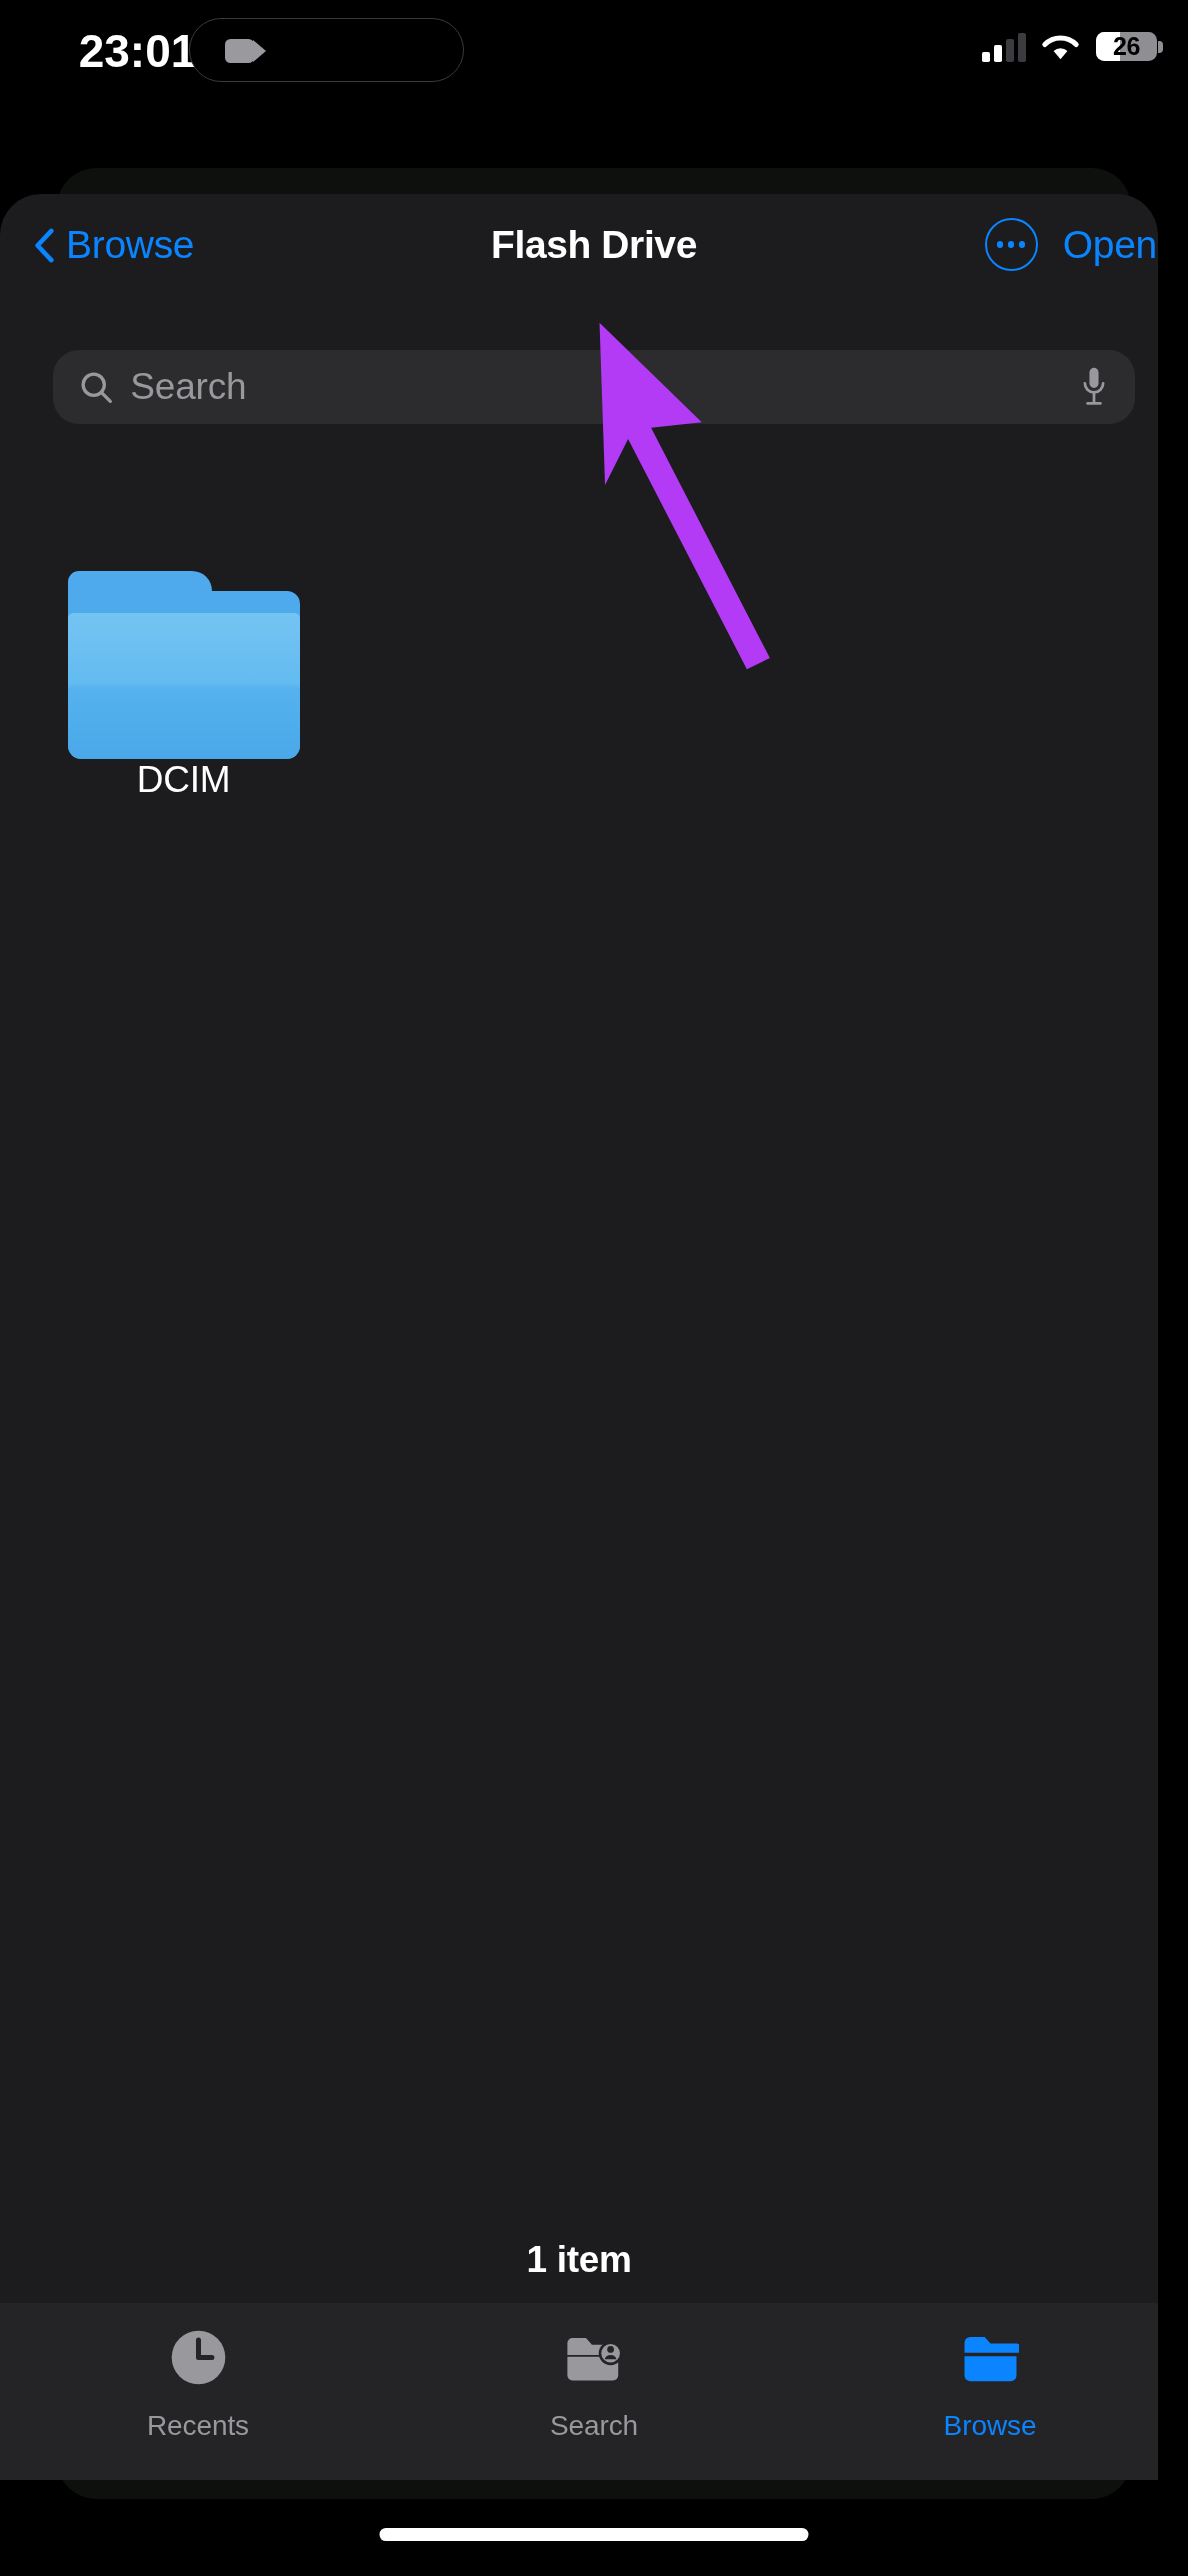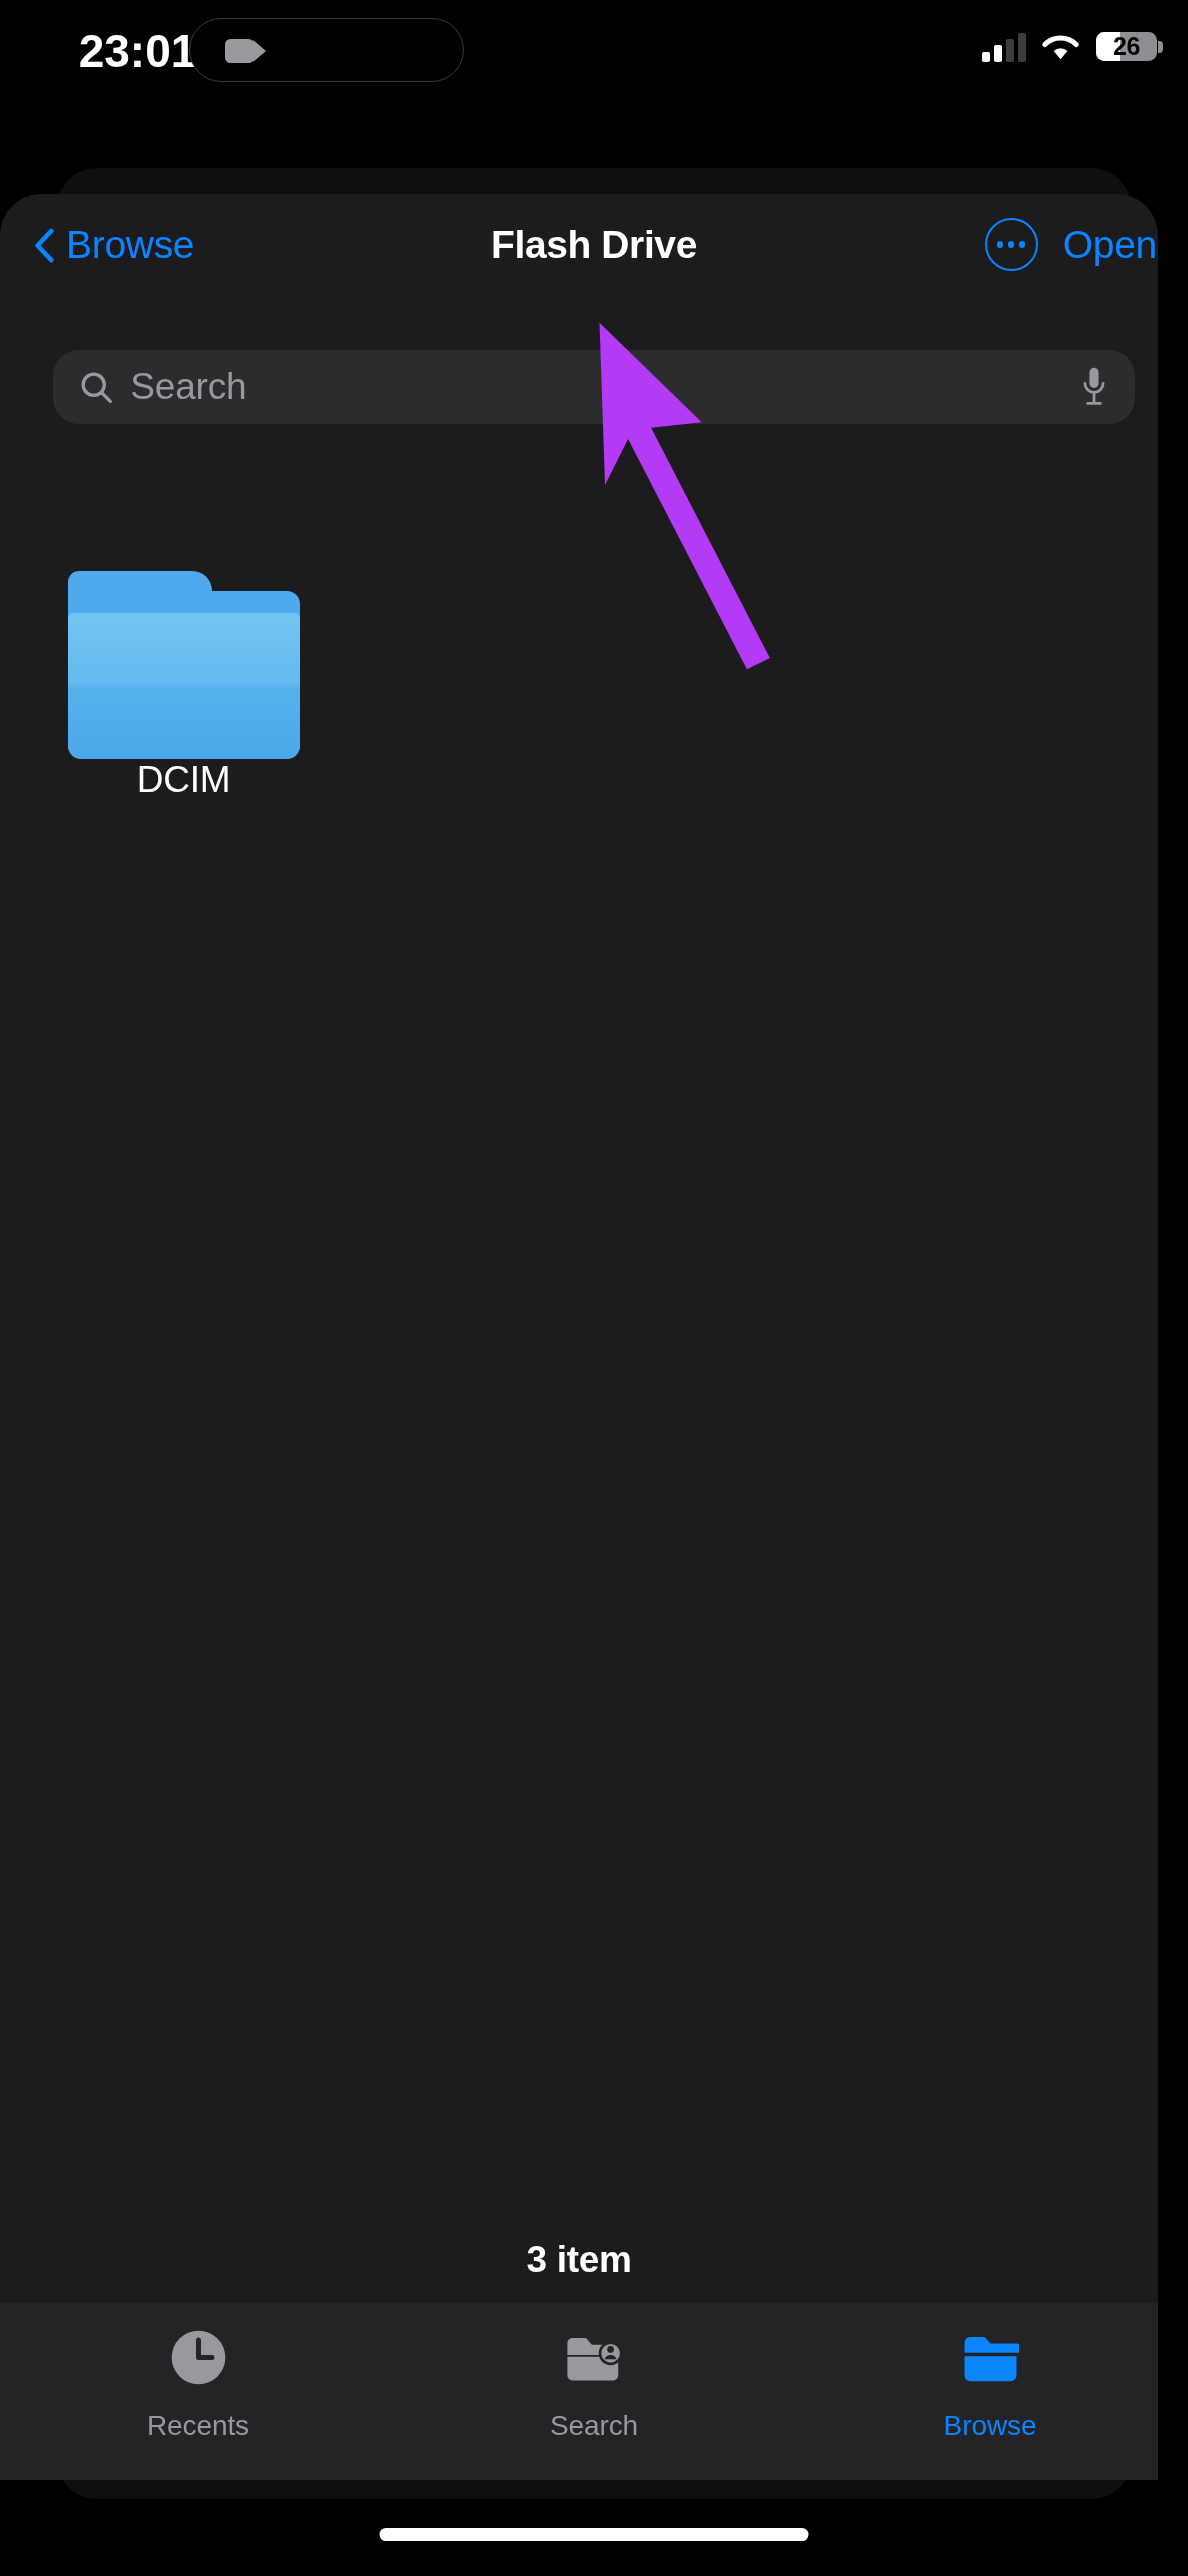--- a/index.html
+++ b/index.html
@@ -272,21 +272,21 @@
     <div class="item">
       <div class="folder">
         <span class="tab"></span>
           <span class="back"></span>
           <span class="front"></span>
       </div>
       <div class="item-label">DCIM</div>
     </div>
   </div>
 
-  <div class="item-count">3 item</div>
+  <div class="item-count">1 item</div>
 
   <div class="tabbar">
 
     <div class="tab inactive">
       <span class="tab-icon">
         <svg viewBox="0 0 68 68" width="57" height="57">
           <circle cx="34" cy="34" r="32" fill="#98989d"></circle>
           <path d="M34 13 L34 34 L50 34" stroke="#242426" stroke-width="6" fill="none" stroke-linecap="round" stroke-linejoin="round"></path>
         </svg>
       </span>

